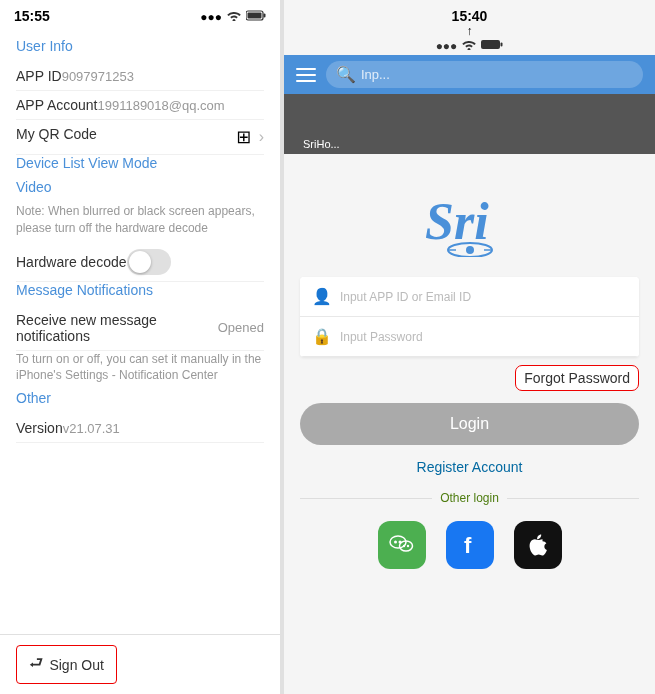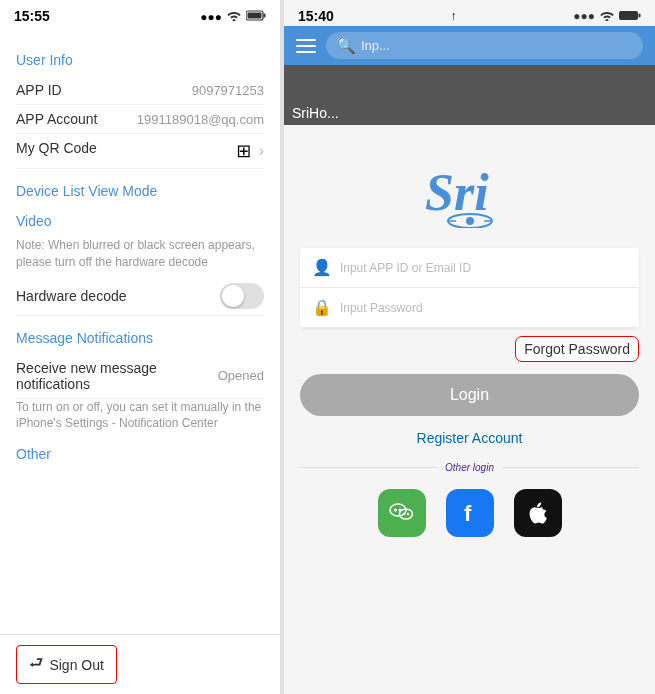--- a/index.html
+++ b/index.html
@@ -36,27 +36,26 @@
 
     .left-content {
       padding: 10px 16px;
       overflow-y: auto;
       flex: 1;
     }
 
     .section-title {
       color: #4a90d9;
       font-size: 14px;
-      margin-top: 14px;
+      margin-top: 0;
       margin-bottom: 8px;
     }
 
     .row {
       display: flex;
-      justify-content: space-between;
       align-items: center;
       padding: 6px 0;
       font-size: 14px;
       color: #333;
       border-bottom: 1px solid #f0f0f0;
     }
     .row-label { color: #333; font-size: 14px; }
     .row-value { color: #999; font-size: 13px; }
 
     .note-text {
@@ -179,23 +178,23 @@
     .camera-thumb {
       width: 100%;
       height: 60px;
       background: #555;
       position: relative;
       overflow: hidden;
     }
     .camera-thumb-label {
       position: absolute;
       bottom: 4px;
-      left: 8px;
+      left: 19px;
       color: #fff;
-      font-size: 14px;
+      font-size: 11px;
     }
 
     
     .login-area {
       flex: 1;
       background: #f5f5f5;
       display: flex;
       flex-direction: column;
       align-items: center;
       padding: 20px 16px 10px 16px;
@@ -279,21 +278,21 @@
       align-items: center;
       width: 100%;
       margin-top: 16px;
       gap: 8px;
     }
     .divider-line {
       flex: 1;
       height: 1px;
       background: #ddd;
     }
-    .other-login-text { font-size: 10px; color: #4c1d95; white-space: nowrap; font-style: italic; }
+    .other-login-text { font-size: 12px; color: #4d7c0f; white-space: nowrap; }
 
     .social-icons {
       display: flex;
       justify-content: center;
       gap: 20px;
       margin-top: 16px;
     }
     .social-btn {
       width: 48px;
       height: 48px;
@@ -308,20 +307,21 @@
     .apple-btn { background: #111; }
 
     .status-bar-right {
       display: flex;
       align-items: center;
       justify-content: space-between;
       padding: 8px 14px 2px 14px;
       font-size: 13px;
       font-weight: 600;
       background: #f5f5f5;
+      flex-direction: column;
     }
     .time-right { font-size: 14px; font-weight: 700; }
   </style>
 </head>
 <body>
 
 <div class="left-panel">
   <div class="status-bar-left">
     <span class="time">15:55</span>
     <div class="status-icons">
@@ -370,20 +370,24 @@
     </div>
 
     <div class="section-title">Message Notifications</div>
     <div class="row">
       <span class="row-label">Receive new message notifications</span>
       <span class="row-value">Opened</span>
     </div>
     <div class="note-text">To turn on or off, you can set it manually in the iPhone's Settings - Notification Center</div>
 
     <div class="section-title">Other</div>
+    <div class="row">
+      <span class="row-label">Version</span>
+      <span class="row-value">v21.07.31</span>
+    </div>
   </div>
 
   <div class="bottom-bar">
     <button class="sign-out-btn">
       <span class="sign-out-icon">⮐</span>
       <span>Sign Out</span>
     </button>
   </div>
 </div>
 

